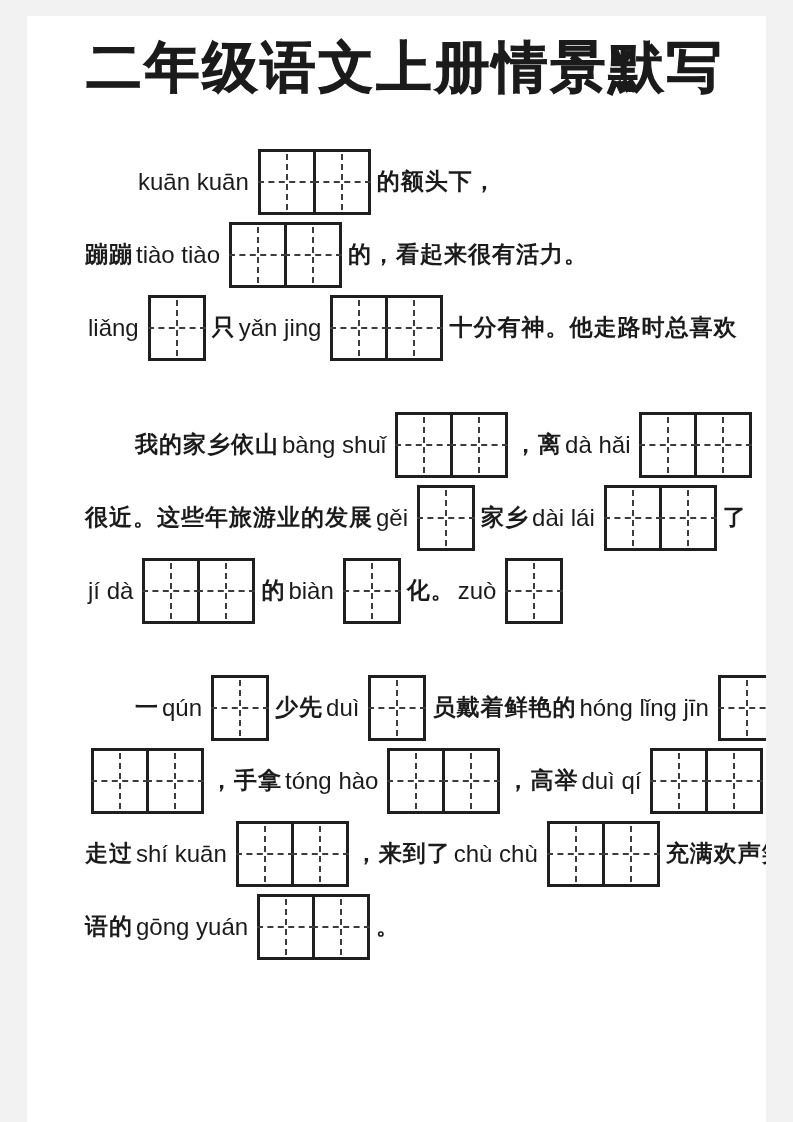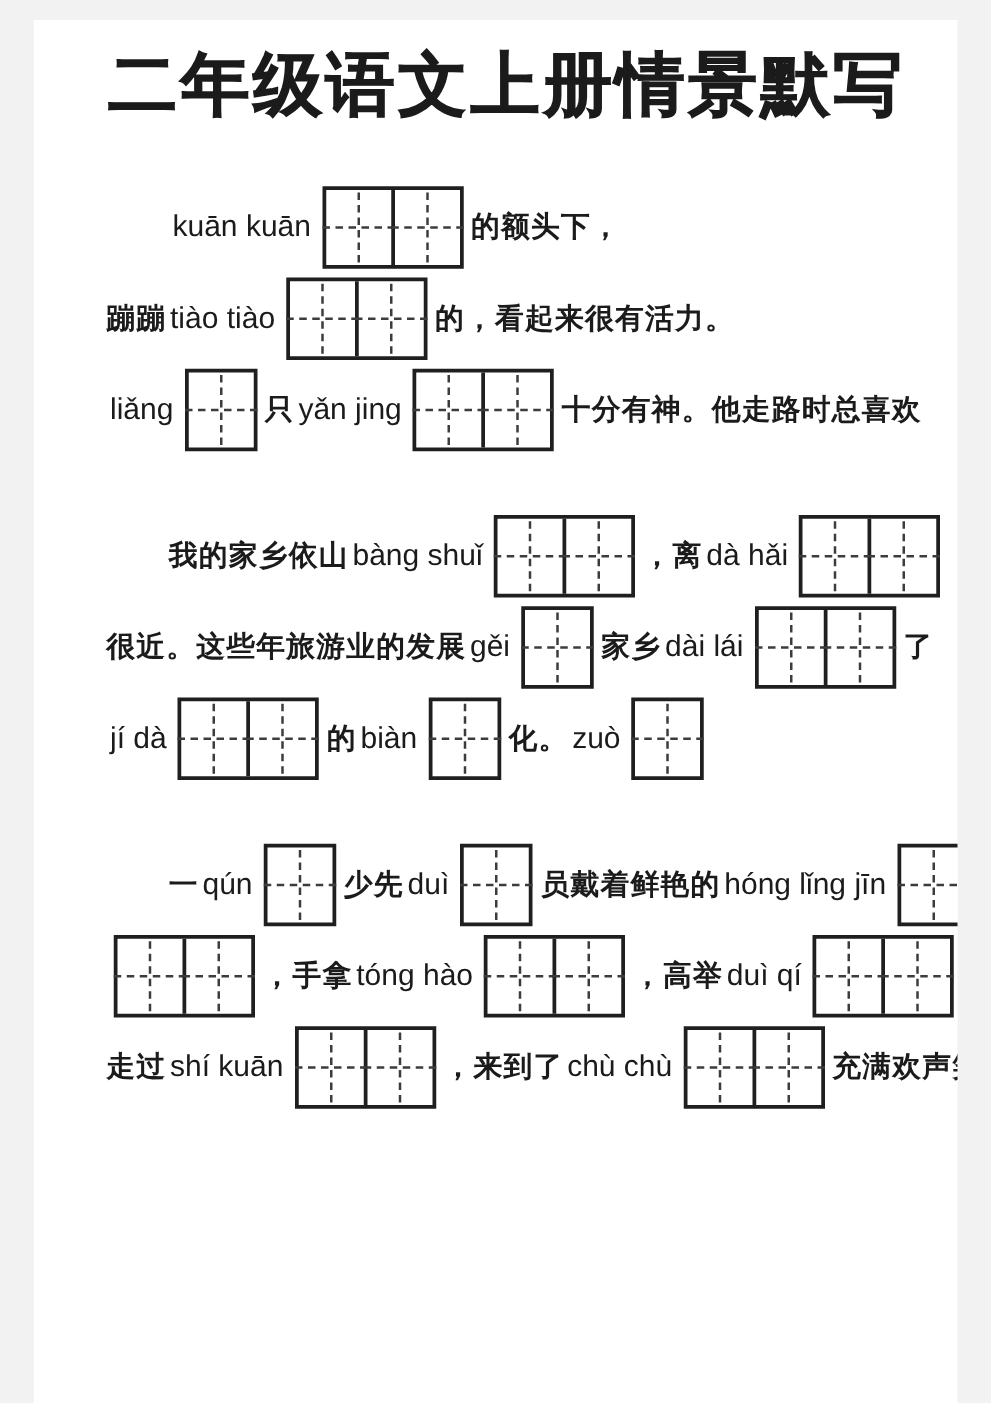--- a/index.html
+++ b/index.html
@@ -208,15 +208,24 @@
             <span class="cell"></span>
           </span>
           <span class="cn">，来到了</span>
           <span class="py">chù chù</span>
           <span class="tzg">
             <span class="cell"></span>
             <span class="cell"></span>
           </span>
           <span class="cn">充满欢声笑</span>
         </div>
+        <div class="line">
+          <span class="cn">语的</span>
+          <span class="py">gōng yuán</span>
+          <span class="tzg">
+            <span class="cell"></span>
+            <span class="cell"></span>
+          </span>
+          <span class="cn">。</span>
+        </div>
       </div>
     </div>
 </div>
 
 </body></html>

